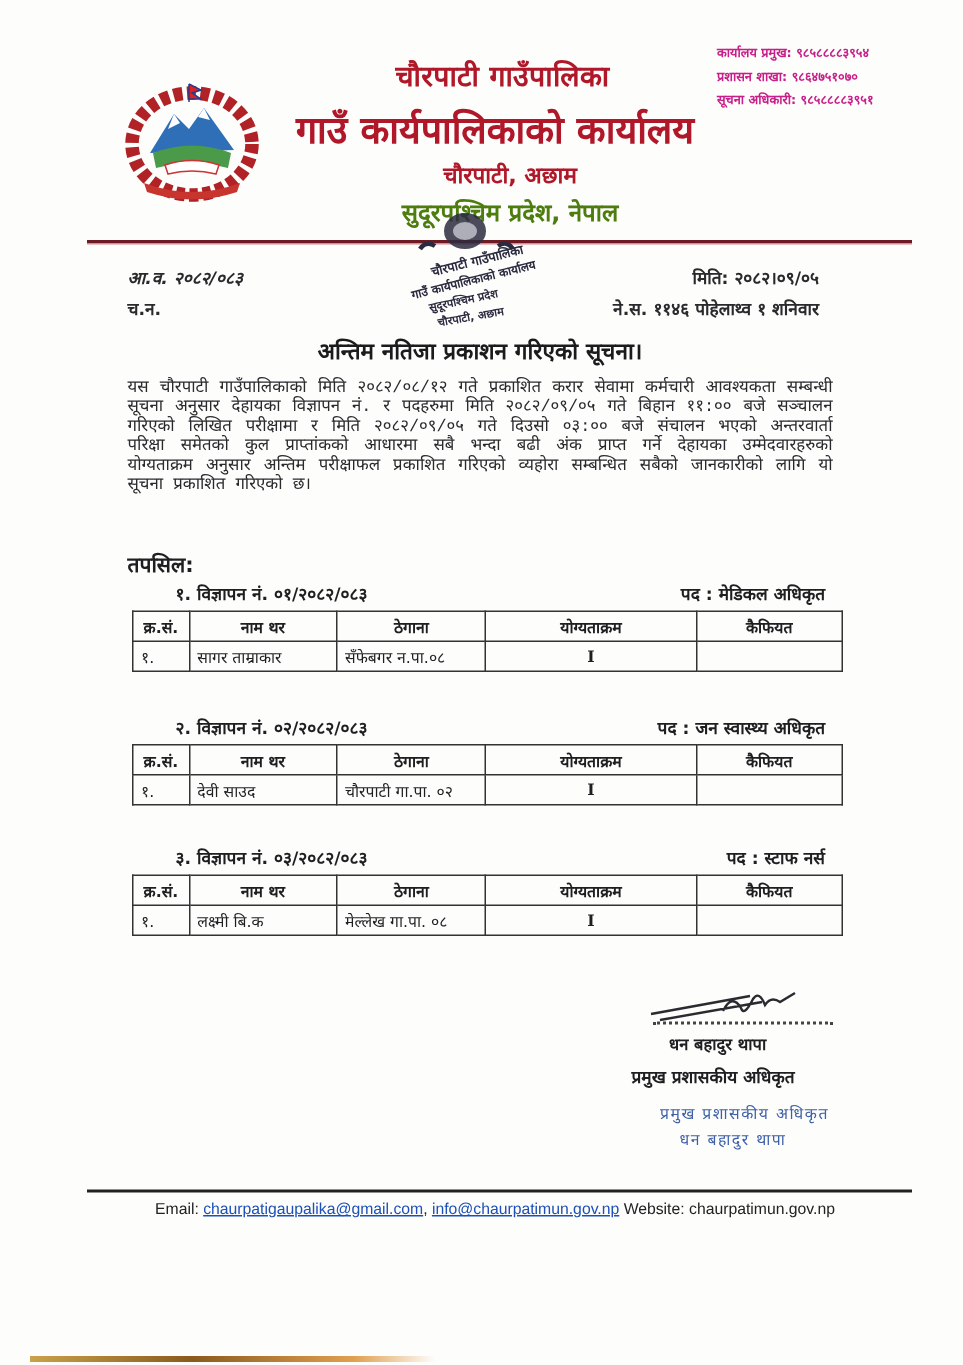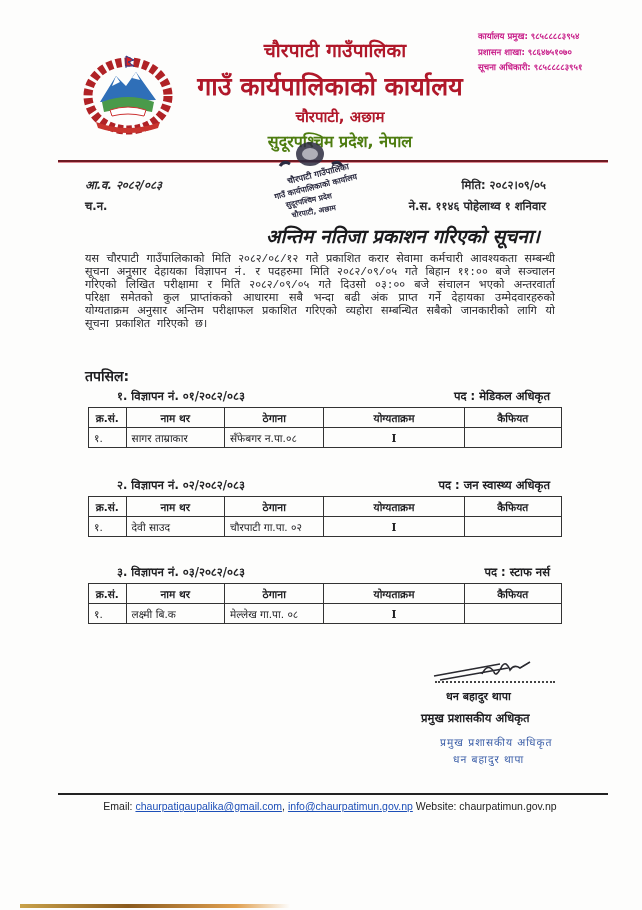--- a/index.html
+++ b/index.html
@@ -20,21 +20,21 @@
   .rule-top { left: 58px; top: 160px; width: 550px; height: 2px; background: #6e1a22; }
   .rule-top2 { left: 58px; top: 162px; width: 550px; height: 1px; background: #c43a4a; opacity: .6; }
   
   .stamp { left: 258px; top: 140px; width: 110px; height: 82px; }
   
   .meta { font-size: 11.5px; font-weight: bold; color: #2a2a2d; }
   .m-fy { left: 85px; top: 177px; font-style: italic; }
   .m-cn { left: 85px; top: 198px; }
   .m-date { right: 96px; top: 177px; text-align: right; }
   .m-ns { right: 96px; top: 198px; text-align: left; }
-  .subject { left: 100px; width: 440px; top: 223px; text-align: right; font-size: 19px; font-weight: bold; color: #1b1b1e; font-style: italic; }
+  .subject { left: 100px; width: 440px; top: 223px; text-align: center; font-size: 15px; font-weight: bold; color: #1b1b1e; }
   .body-text { left: 85px; width: 470px; top: 253px; font-size: 11.2px; line-height: 13px; color: #2a2a2e; text-align: justify; font-family: Liberation Mono, monospace; }
   .tapasil { left: 85px; top: 366px; font-size: 14px; font-weight: bold; }
   
   .sec-head { left: 90px; width: 460px; font-size: 11.5px; font-weight: bold; }
   .sec-head .l { position: absolute; left: 0; top: 0; white-space: nowrap; margin-left: 27px; }
   .sec-head .r { position: absolute; right: 0; top: 0; white-space: nowrap; }
   table.res { position: absolute; left: 88px; width: 474px; border-collapse: collapse; font-size: 10.5px; }
   table.res td, table.res th { border: 1px solid #333; padding: 0 5px; height: 19px; }
   table.res th { font-weight: bold; text-align: center; }
   table.res td.c { text-align: center; font-weight: bold; font-family: "DejaVu Serif", serif; }

